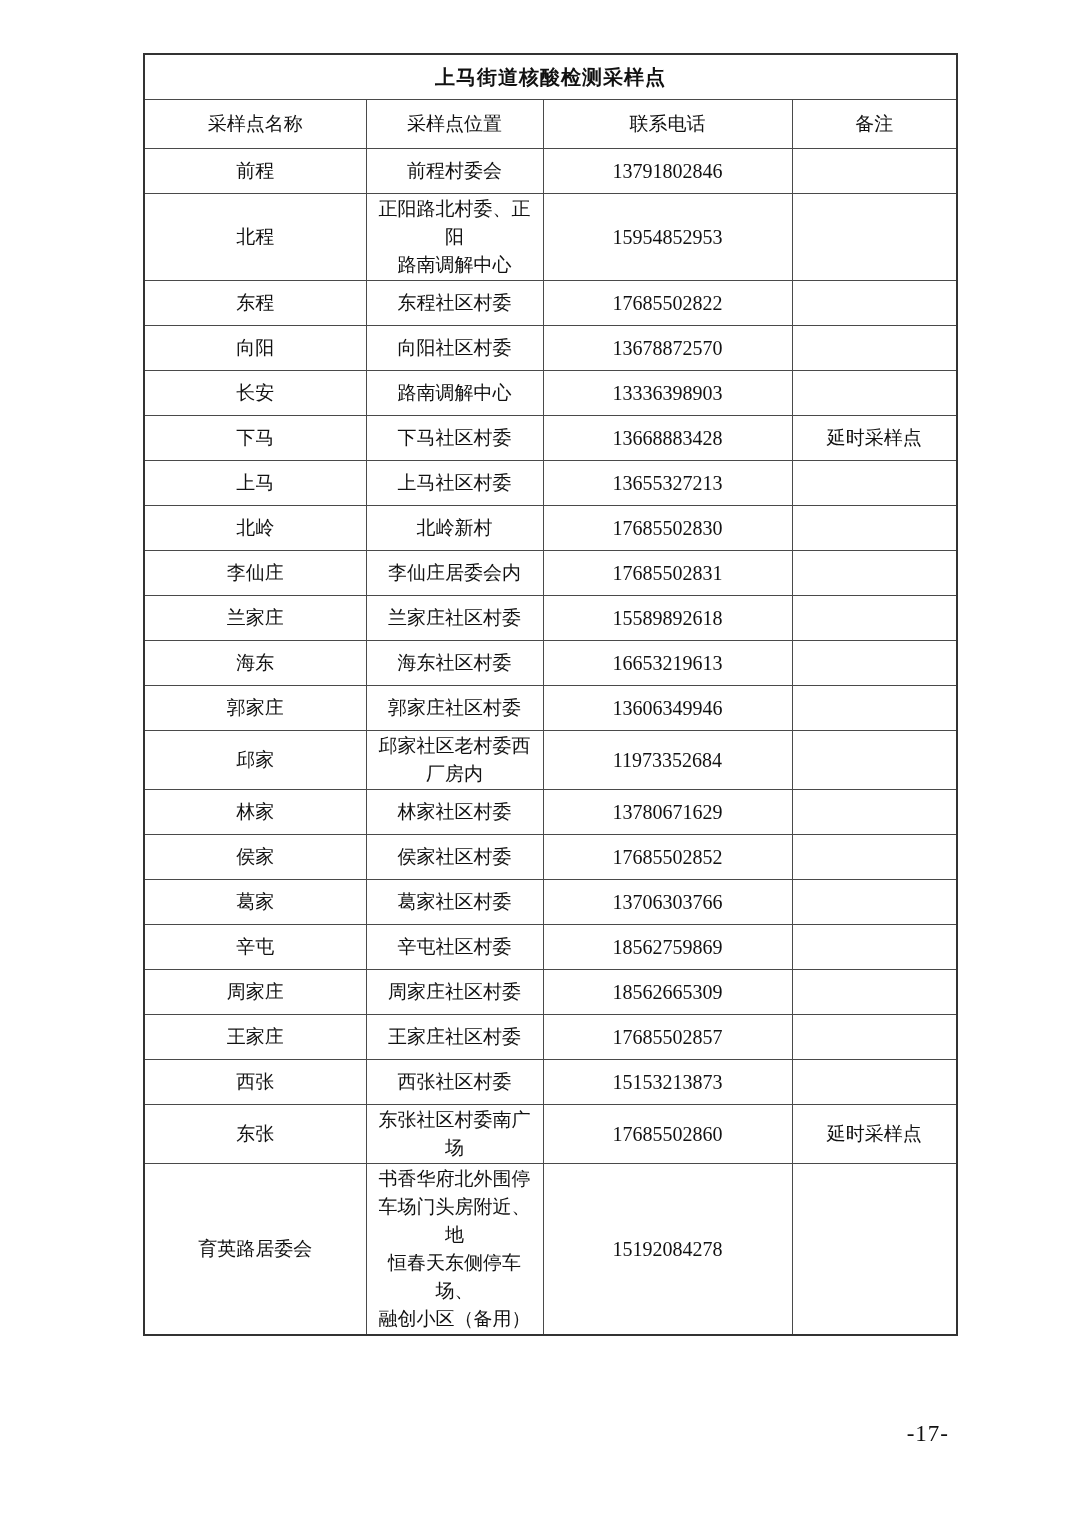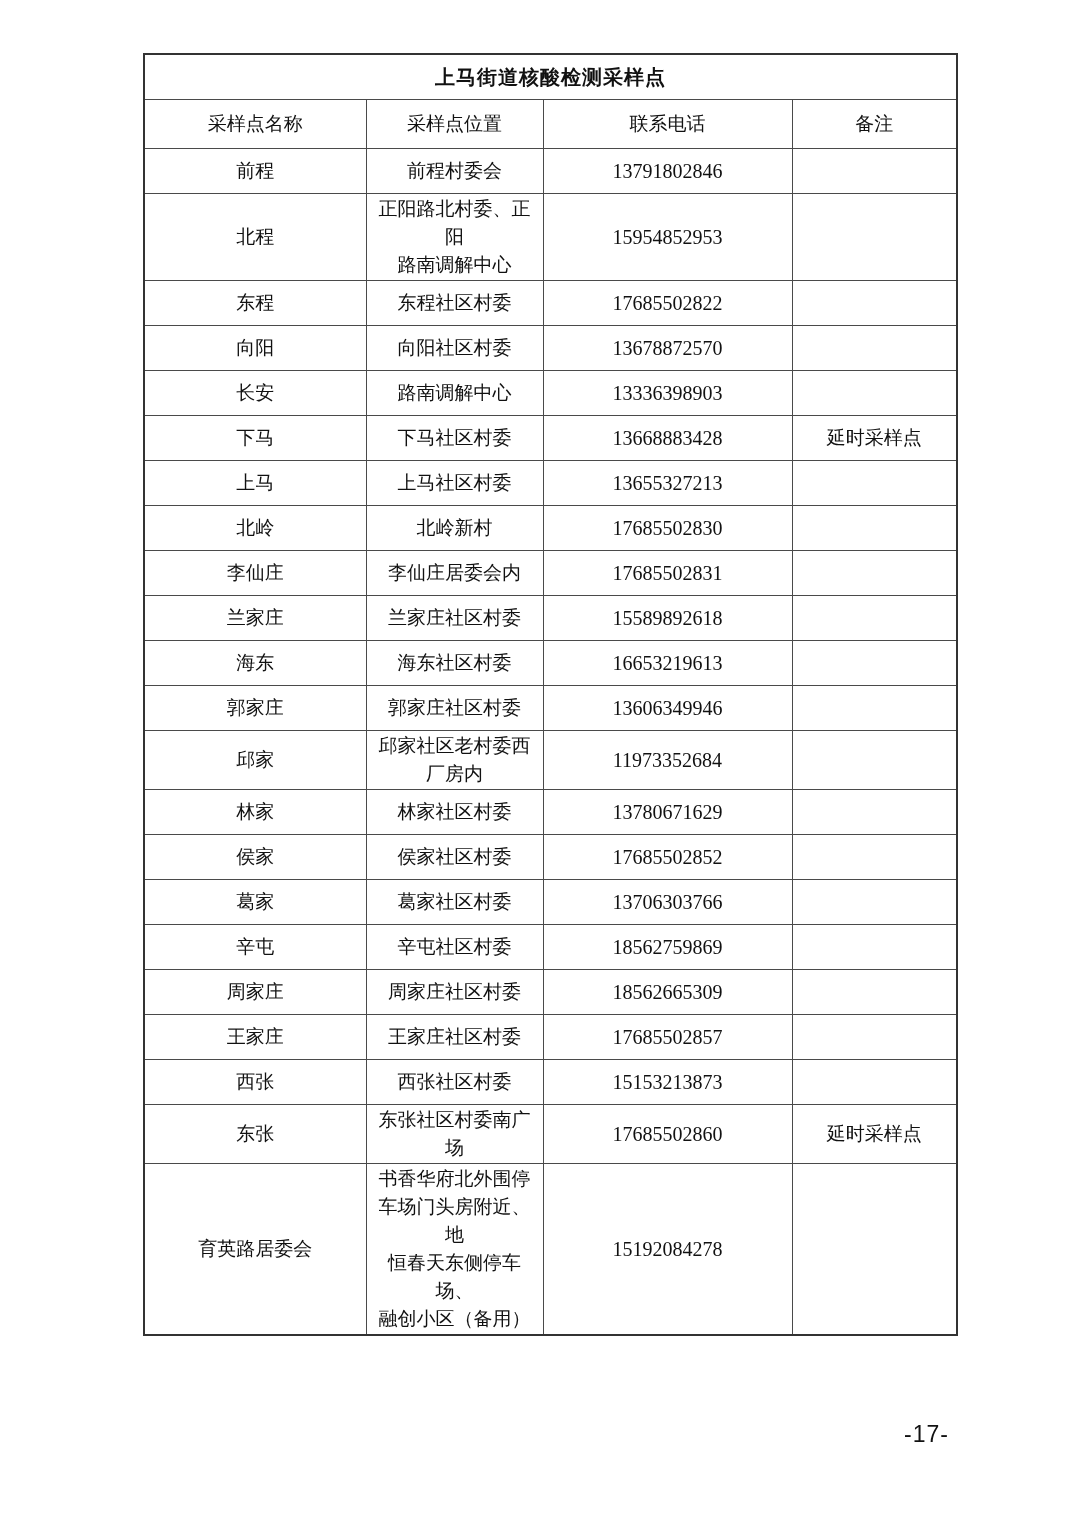--- a/index.html
+++ b/index.html
@@ -56,21 +56,21 @@
   
   tbody tr td:nth-child(3) {
     font-size: 20px;
   }
   .page-number {
     position: absolute;
     top: 1421px;
     right: 131px;
     font-size: 23px;
     letter-spacing: 1px;
-    font-family: Liberation Sans, sans-serif;
+    font-family: Liberation Serif, serif;
     color: #111111;
   }
 </style>
 </head>
 <body>
 
 <div class="page">
 
   <table class="doc-table">
     <colgroup>

